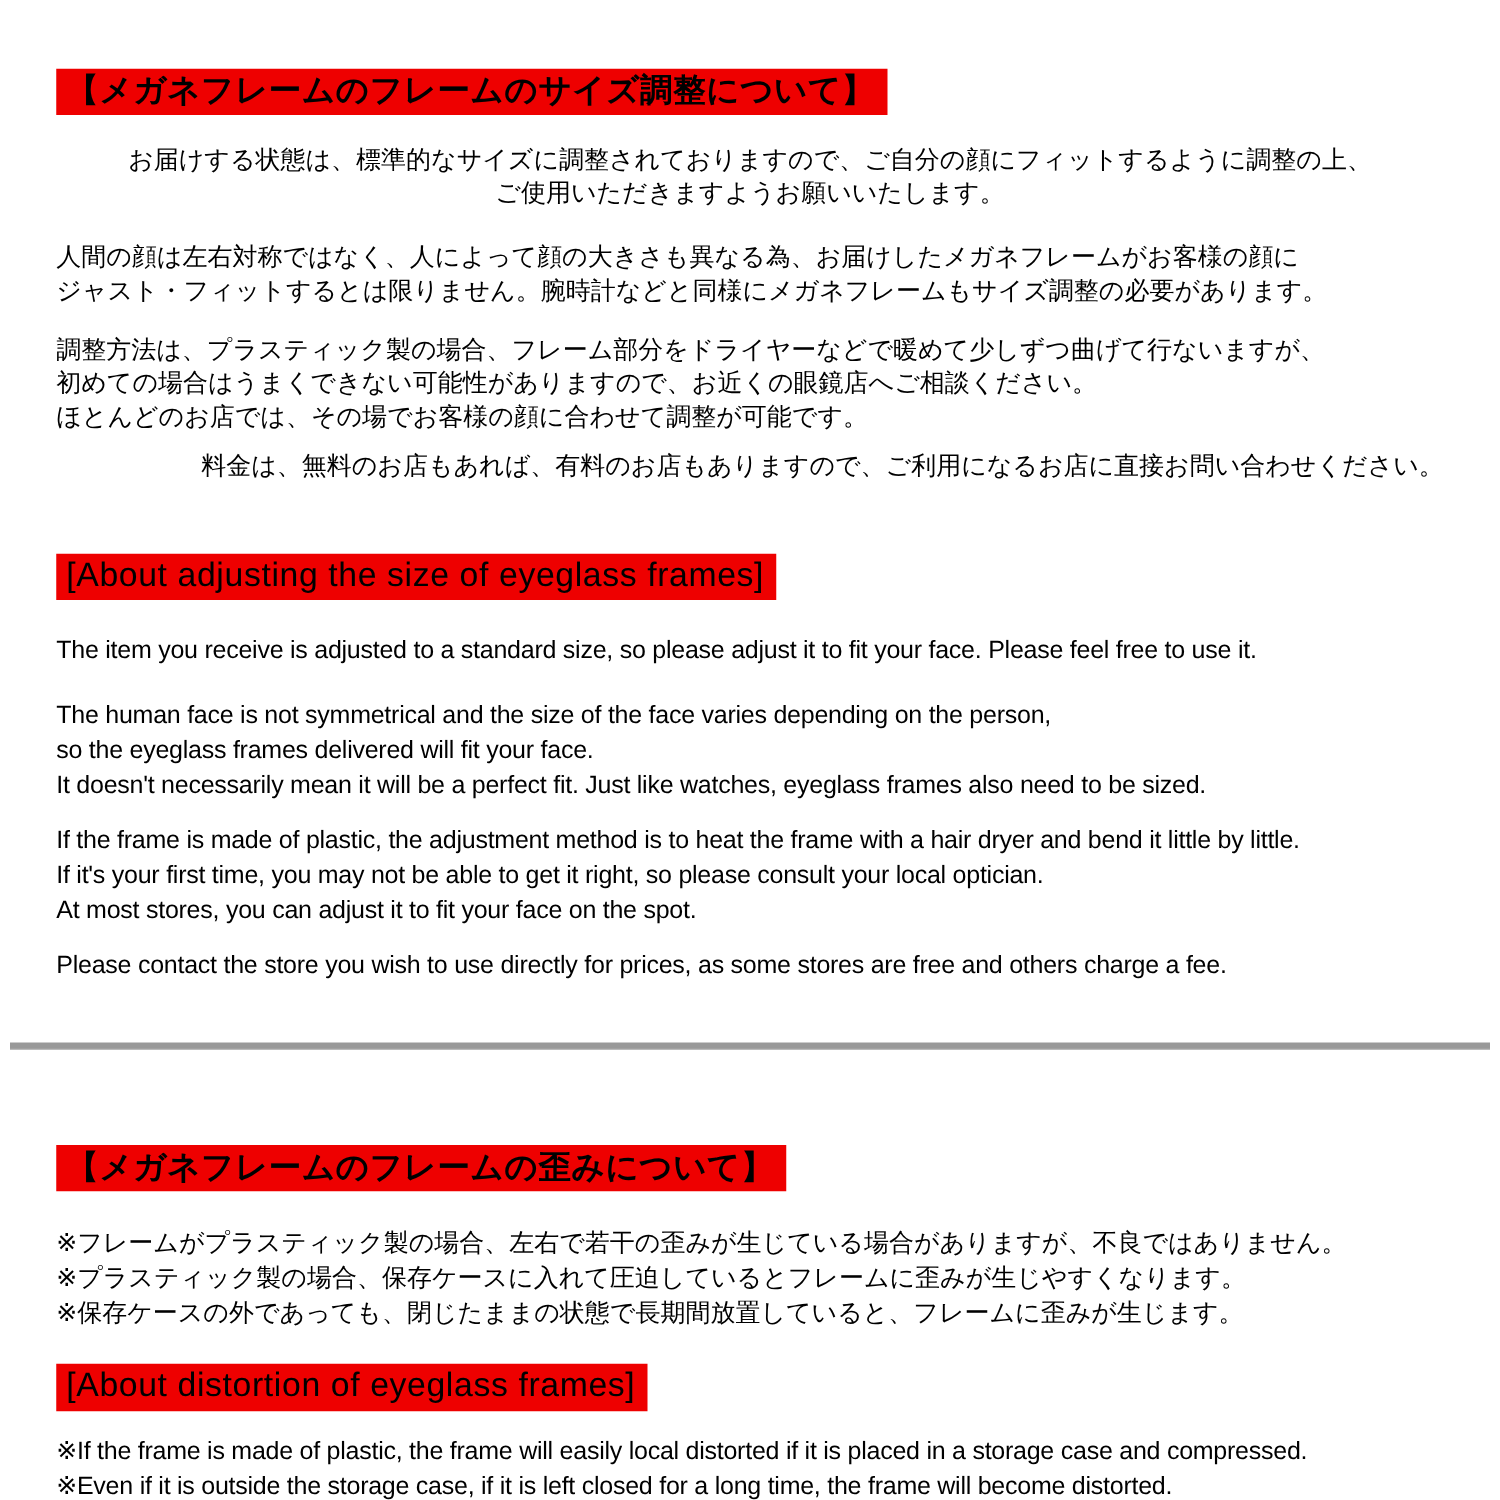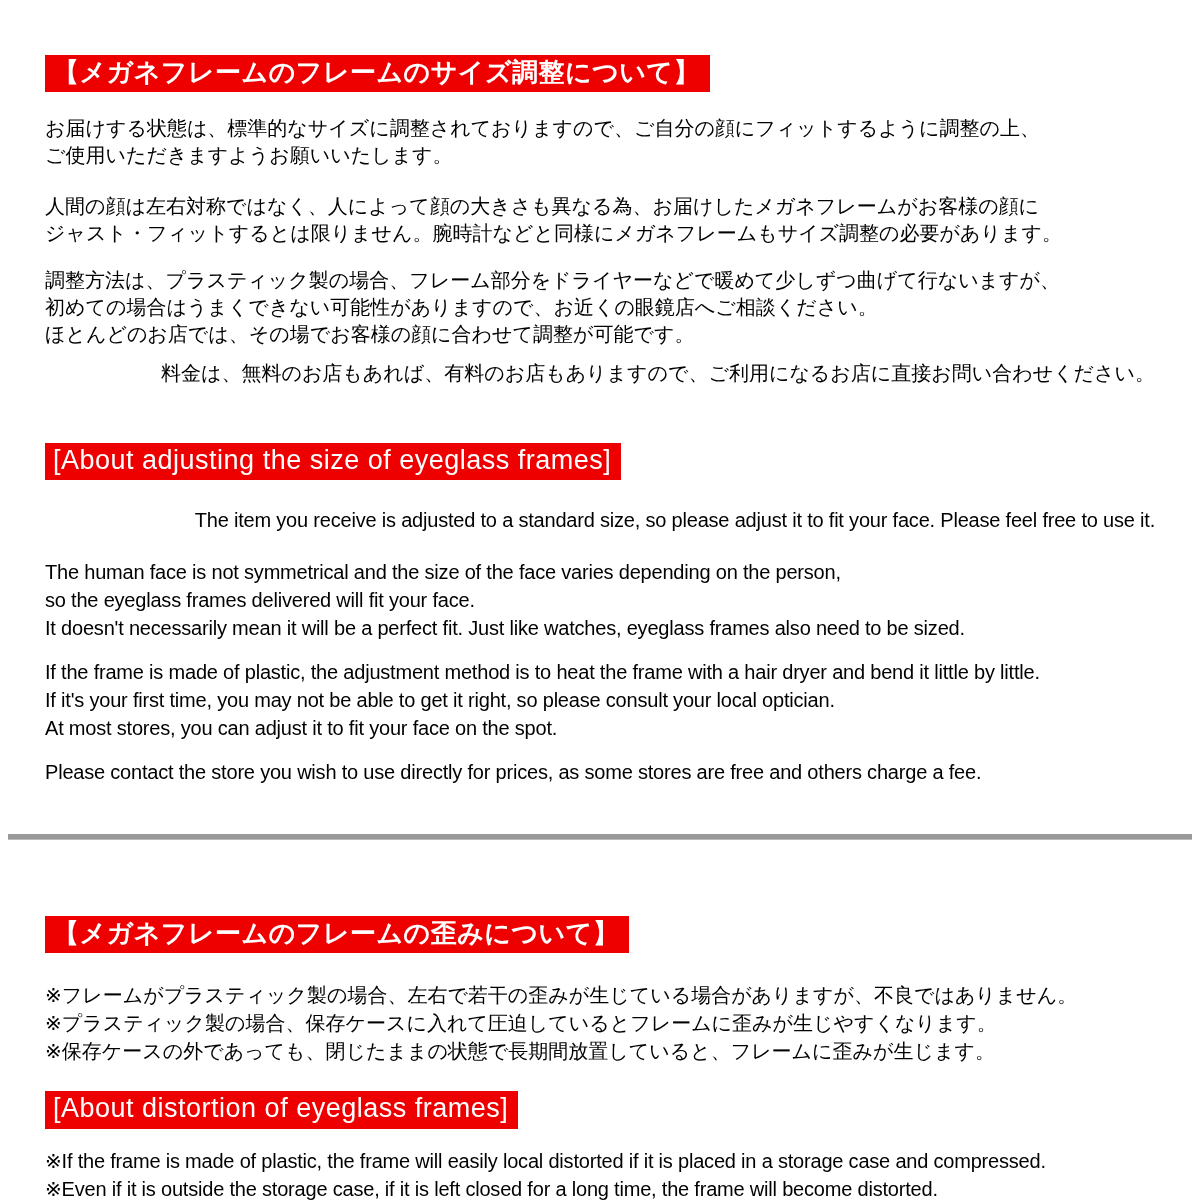--- a/index.html
+++ b/index.html
@@ -13,21 +13,21 @@
     font-family: "Liberation Sans", "DejaVu Sans", sans-serif;
     color: #000000;
     overflow: hidden;
   }
   .content {
     padding: 0 45px;
   }
   .banner {
     display: inline-block;
     background: #ee0000;
-    color: #ffffff;
+    color: #000000;
     padding: 3px 10px 5px 8px;
     line-height: 1.1;
     letter-spacing: 0.5px;
   }
   .banner.jp {
     font-size: 26px;
     font-weight: bold;
   }
   .banner.en {
     font-size: 27px;
@@ -45,26 +45,26 @@
     line-height: 28px;
     letter-spacing: -0.2px;
   }
   .notes .note-line {
     font-size: 20px;
     line-height: 28px;
     font-weight: normal;
   }
   
   .m-banner1   { margin-top: 55px; }
-  .m-p1        { margin-top: 23px; }
+  .m-p1        { margin-top: 23px; text-align: center; }
   .m-p2        { margin-top: 24px; }
   .m-p3        { margin-top: 20px; }
   .m-p4        { margin-top: 12px; text-align: right; }
   .m-banner2   { margin-top: 56px; }
-  .m-ep1       { margin-top: 26px; text-align: right; }
+  .m-ep1       { margin-top: 26px; }
   .m-ep2       { margin-top: 24px; }
   .m-ep3       { margin-top: 16px; }
   .m-ep4       { margin-top: 16px; }
   .m-divider   { margin-top: 48px; }
   .m-banner3   { margin-top: 76px; }
   .m-notes-jp  { margin-top: 28px; }
   .m-banner4   { margin-top: 26px; }
   .m-notes-en  { margin-top: 18px; }
   .divider {
     height: 6px;

